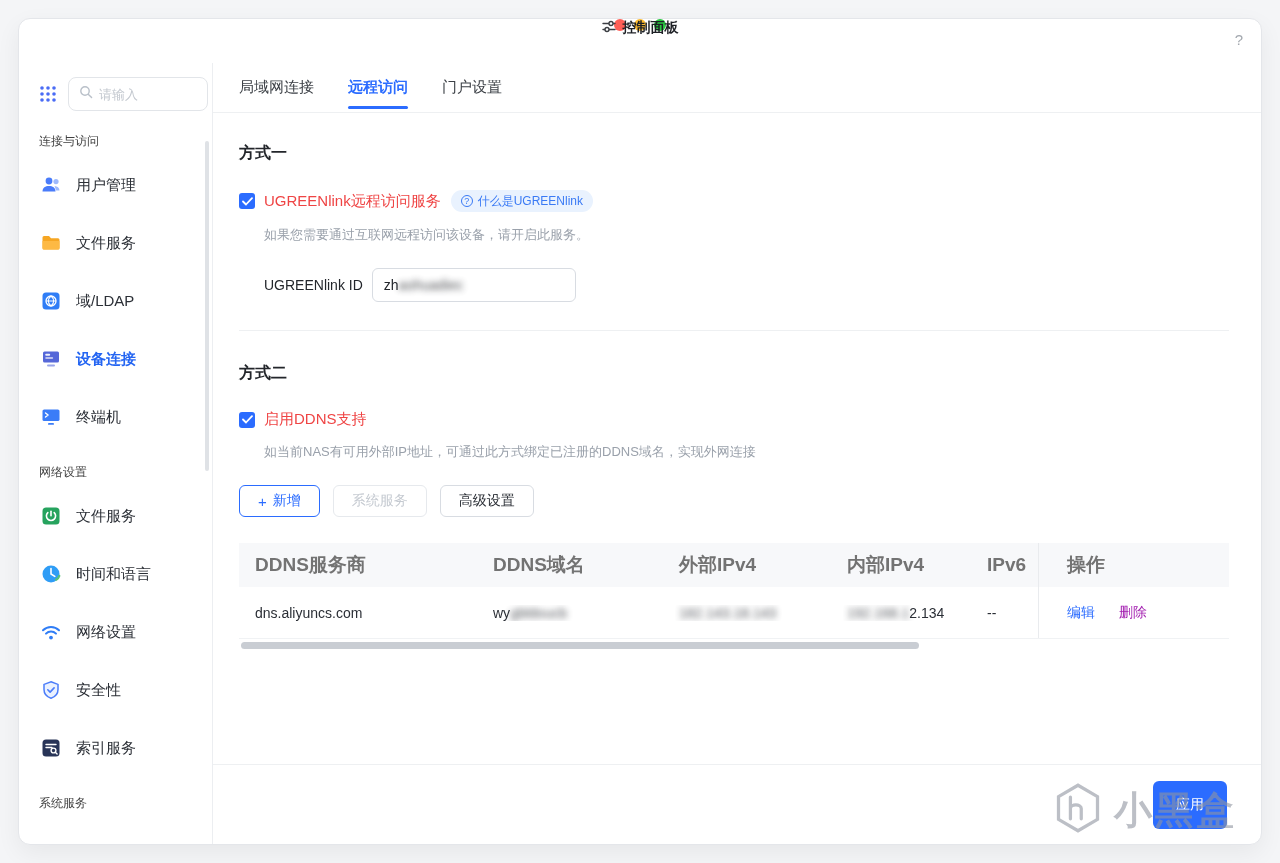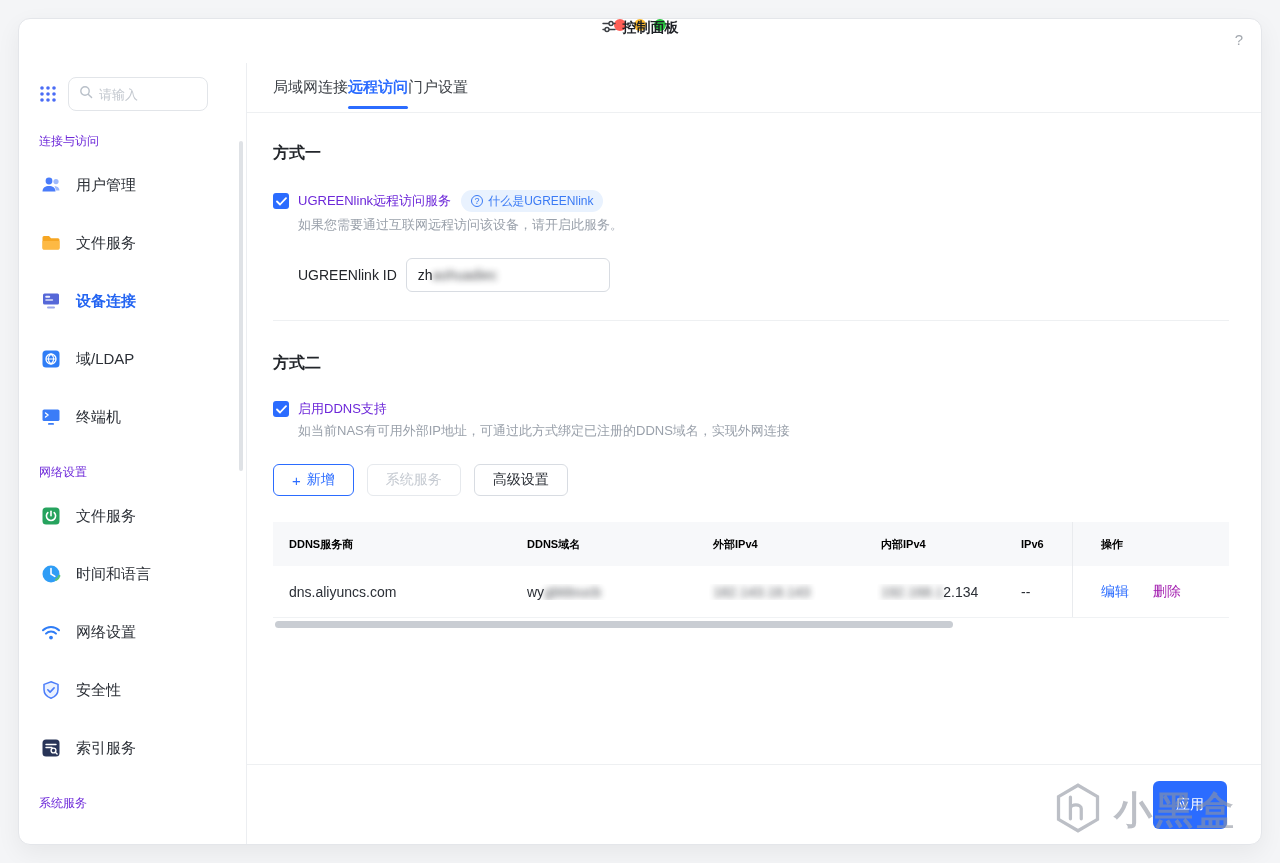--- a/index.html
+++ b/index.html
@@ -13,80 +13,80 @@
   .titlebar { height:44px; display:flex; align-items:center; padding:0 18px; position:relative;flex-direction:column; }
   .lights { display:flex; gap:8px; }
   .light { width:12px; height:12px; border-radius:50%; }
   .light.red{background:#ff5f57}.light.yellow{background:#febc2e}.light.green{background:#28c840}
   .win-title { position:absolute; left:50%; transform:translateX(-50%); display:flex;
     align-items:center; gap:6px; font-size:14px; color:#1d2025; font-weight:600; }
   .help { margin-left:auto; color:#a3a8af; font-size:15px; cursor:pointer; }
 
   
   .main-row { display:flex; height:calc(100% - 44px); }
-  .sidebar { width:228px; border-right:1px solid #eceef1; position:relative;
+  .sidebar { width:194px; border-right:1px solid #eceef1; position:relative;
     padding:8px 0 0 20px; flex:none; }
   .content { flex:1; display:flex; flex-direction:column; min-width:0; }
 
   
   .side-top { display:flex; align-items:center; gap:11px; margin:6px 0 22px 0; }
   .grid-icn { width:18px; height:18px; cursor:pointer; flex:none; }
   .searchbox { width:140px; height:34px; border:1px solid #e2e5e9; border-radius:8px;
     display:flex; align-items:center; gap:6px; padding:0 10px; background:#fff; }
   .searchbox input { border:none; outline:none; width:100%; font-size:13px; color:#555;
     font-family:inherit; background:transparent; }
   .searchbox input::placeholder { color:#c3c8cf; }
-  .side-sec { font-size:12px; color:#6d28d9; margin:18px 0 6px 0; }
+  .side-sec { font-size:12px; color:#404040; margin:18px 0 6px 0; }
   .side-item { display:flex; align-items:center; gap:13px; height:58px;
     font-size:15px; color:#2b2f36; cursor:pointer; }
   .side-item .icn { width:24px; height:24px; display:flex; align-items:center; justify-content:center; flex:none; }
   .side-item.active { color:#2465f2; font-weight:700; }
   .side-scroll { position:absolute; right:3px; top:78px; width:4px; height:330px;
     background:#dfe2e6; border-radius:2px; }
 
   
-  .tabs { height:50px; display:flex; align-items:center; padding:0 26px;
+  .tabs { height:50px; display:flex; align-items:center; gap:34px; padding:0 26px;
     border-bottom:1px solid #eef0f2; font-size:15px; color:#3c4046; flex:none; }
   .tab { position:relative; height:100%; display:flex; align-items:center; cursor:pointer; }
   .tab.active { color:#2b6cff; font-weight:700; }
   .tab.active::after { content:""; position:absolute; left:0; right:0; bottom:3px;
     height:3px; border-radius:2px; background:#2b6cff; }
 
   
   .scrollarea { flex:1; padding:0 32px 0 26px; overflow:hidden; }
   .sec-title { font-size:16px; font-weight:700; color:#23262b; margin-top:30px; }
   .check-row { display:flex; align-items:center; margin-top:26px; }
   .checkbox { width:16px; height:16px; background:#2b6cff; border-radius:3px;
     display:flex; align-items:center; justify-content:center; cursor:pointer; flex:none; }
-  .check-label { font-size:13px; color:#6d28d9; margin-left:9px; }
+  .check-label { font-size:15px; color:#ef4444; margin-left:9px; }
   .badge { display:inline-flex; align-items:center; gap:5px; height:22px; padding:0 10px;
     background:#e9f2fe; border-radius:11px; color:#3a7af5; font-size:12px; margin-left:10px; cursor:pointer; }
   .badge-q { width:12px; height:12px; border:1px solid #3a7af5; border-radius:50%;
     font-size:9px; line-height:10px; text-align:center; flex:none; }
-  .desc { margin:4px 0 0 25px; font-size:13px; color:#9aa1ab; }
+  .desc { margin:14px 0 0 25px; font-size:13px; color:#9aa1ab; }
   .id-row { display:flex; align-items:center; gap:9px; margin:24px 0 0 25px; }
   .id-label { font-size:14px; color:#23262b; }
   .text-input { width:204px; height:34px; border:1px solid #d8dce2; border-radius:6px;
     display:flex; align-items:center; padding:0 11px; font-size:14px; color:#23262b;
     background:#fff; cursor:text; }
   .redacted { filter:blur(3px); opacity:.8; user-select:none; }
   .divider { height:1px; background:#eef0f2; margin-top:28px; }
 
   .btn-row { display:flex; gap:13px; margin-top:24px; }
   .btn { height:32px; padding:0 18px; border-radius:6px; border:1px solid #d8dce2;
     background:#fff; font-size:14px; color:#2b2f36; display:flex; align-items:center;
     justify-content:center; cursor:pointer; font-family:inherit; }
   .btn.primary-outline { border-color:#2b6cff; color:#2b6cff; }
   .btn.primary-outline .plus { margin-right:6px; font-size:15px; }
   .btn.disabled { color:#c5cad1; border-color:#e6e9ed; cursor:default; }
 
   
   .table { margin-top:26px; width:100%; }
   .trow { display:flex; align-items:center; }
-  .thead { background:#f7f8fa; height:44px; font-size:11px; font-weight:700; color:#000000; }
+  .thead { background:#f7f8fa; height:44px; font-size:19px; font-weight:700; color:#737373; }
   .tbody { height:52px; font-size:14px; color:#2b2f36; border-bottom:1px solid #f0f2f4; background:#fff; }
   .cell { padding-left:16px; flex:none; white-space:nowrap; overflow:hidden; }
   .c-provider{width:238px}.c-domain{width:186px}.c-ext{width:168px}.c-int{width:140px}.c-ipv6{width:67px}
   .c-action{flex:1; border-left:1px solid #e9ebee; padding-left:28px; align-self:stretch;
     display:flex; align-items:center; }
   .link-edit { color:#2b6cff; cursor:pointer; }
   .link-del { color:#a21caf; cursor:pointer; margin-left:24px; }
   .hscroll { width:678px; height:7px; background:#c9cdd3; border-radius:4px; margin-top:3px; margin-left:2px; cursor:grab; }
 
   
@@ -170,41 +170,41 @@
       <div class="side-item">
         <span class="icn">
           <svg width="22" height="22" viewBox="0 0 22 22">
               <path d="M2.5 5.5A1.5 1.5 0 0 1 4 4h5l2 2.2h7a1.5 1.5 0 0 1 1.5 1.5V16A1.5 1.5 0 0 1 18 17.5H4A1.5 1.5 0 0 1 2.5 16z" fill="#f6a623"></path>
               <path d="M2.5 9h17v7A1.5 1.5 0 0 1 18 17.5H4A1.5 1.5 0 0 1 2.5 16z" fill="#fdb944"></path>
             </svg>
         </span>
         <span>文件服务</span>
       </div>
 
+      <div class="side-item">
+        <span class="icn">
+          <svg width="22" height="22" viewBox="0 0 22 22">
+              <rect x="2.5" y="2.5" width="17" height="17" rx="3.5" fill="#2f7df6"></rect>
+              <circle cx="11" cy="11" r="5" fill="none" stroke="#fff" stroke-width="1.3"></circle>
+              <path d="M6 11h10M11 6c-3.6 3-3.6 7 0 10 3.6-3 3.6-7 0-10z" fill="none" stroke="#fff" stroke-width="1.1"></path>
+            </svg>
+        </span>
+        <span>域/LDAP</span>
+      </div>
+
       <div class="side-item active">
         <span class="icn">
           <svg width="22" height="22" viewBox="0 0 22 22">
               <rect x="3" y="3.5" width="16" height="11" rx="1.5" fill="#5567d8"></rect>
               <rect x="5.2" y="5.8" width="5" height="2" rx="1" fill="#fff" opacity=".9"></rect>
               <rect x="5.2" y="9" width="8" height="2" rx="1" fill="#fff" opacity=".6"></rect>
               <rect x="7" y="16.5" width="8" height="2" rx="1" fill="#9aa6ea"></rect>
             </svg>
         </span>
         <span>设备连接</span>
-      </div>
-
-      <div class="side-item">
-        <span class="icn">
-          <svg width="22" height="22" viewBox="0 0 22 22">
-              <rect x="2.5" y="2.5" width="17" height="17" rx="3.5" fill="#2f7df6"></rect>
-              <circle cx="11" cy="11" r="5" fill="none" stroke="#fff" stroke-width="1.3"></circle>
-              <path d="M6 11h10M11 6c-3.6 3-3.6 7 0 10 3.6-3 3.6-7 0-10z" fill="none" stroke="#fff" stroke-width="1.1"></path>
-            </svg>
-        </span>
-        <span>域/LDAP</span>
       </div>
 
       <div class="side-item">
         <span class="icn">
           <svg width="22" height="22" viewBox="0 0 22 22">
               <rect x="2.5" y="3.5" width="17" height="11.5" rx="1.6" fill="#3a7cf8"></rect>
               <path d="M5.5 7l2.6 2-2.6 2" stroke="#fff" stroke-width="1.4" fill="none" stroke-linecap="round" stroke-linejoin="round"></path>
               <rect x="8" y="17" width="6" height="1.8" rx=".9" fill="#3a7cf8"></rect>
             </svg>
         </span>

